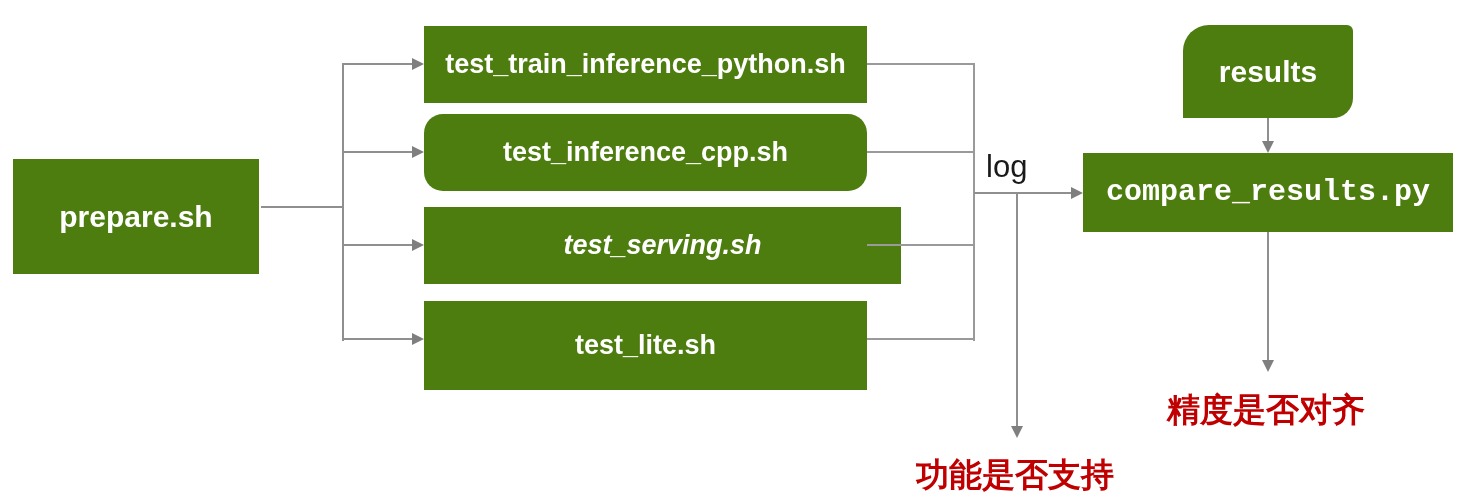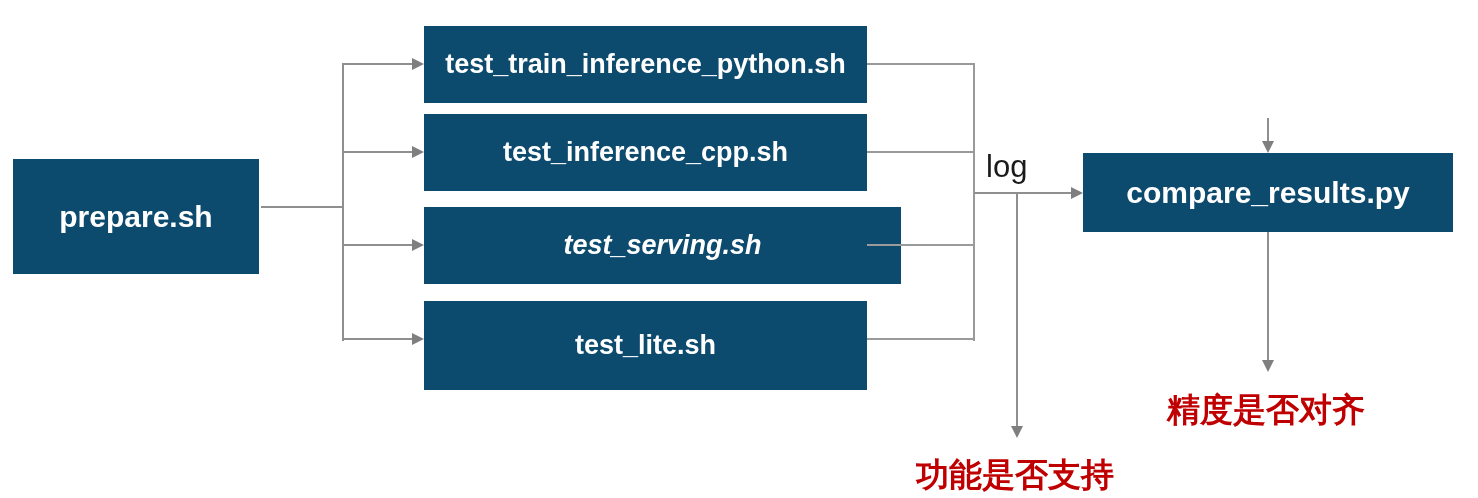--- a/index.html
+++ b/index.html
@@ -10,21 +10,21 @@
   }
   .canvas {
     position: relative;
     width: 1478px;
     height: 498px;
     background: #ffffff;
     overflow: hidden;
   }
   .node {
     position: absolute;
-    background: #0c4a6e;
+    background: #4d7c0f;
     color: #ffffff;
     display: flex;
     align-items: center;
     justify-content: center;
     font-weight: bold;
     text-align: left;
     line-height: 1.1;
   }
   .node.big   { font-size: 30px; }
   .node.test  { font-size: 27px; }
@@ -65,28 +65,29 @@
 </style>
 </head>
 <body>
 
 <div class="canvas">
 
   <div class="node big" style="left:13px; top:159px; width:246px; height:115px;">prepare.sh</div>
 
   <div class="node test" style="left:424px; top:26px; width:443px; height:77px;">test_train_inference_python.sh</div>
 
-  <div class="node test" style="left:424px; top:114px; width:443px; height:77px;">test_inference_cpp.sh</div>
+  <div class="node test" style="left:424px; top:114px; width:443px; height:77px;border-radius:19px;">test_inference_cpp.sh</div>
 
   <div class="node test" style="left:424px; top:207px; width:477px; height:77px;font-style:italic;">test_serving.sh</div>
 
   <div class="node test" style="left:424px; top:301px; width:443px; height:89px;">test_lite.sh</div>
 
+  <div class="node big" style="left:1183px; top:25px; width:170px; height:93px; border-radius:26px 6px 20px 0;">results</div>
 
-  <div class="node big" style="left:1083px; top:153px; width:370px; height:79px;">compare_results.py</div>
+  <div class="node big" style="left:1083px; top:153px; width:370px; height:79px;font-family:Liberation Mono, monospace;">compare_results.py</div>
 
   <div class="line" style="left:261px; top:206px; width:82px; height:2px;"></div>
   <div class="line" style="left:342px; top:63px; width:2px; height:278px;"></div>
 
   <div class="line" style="left:343px; top:63px; width:70px; height:2px;"></div>
   <div class="ah ah-right" style="left:412px; top:58px;"></div>
 
   <div class="line" style="left:343px; top:151px; width:70px; height:2px;"></div>
   <div class="ah ah-right" style="left:412px; top:146px;"></div>
 

